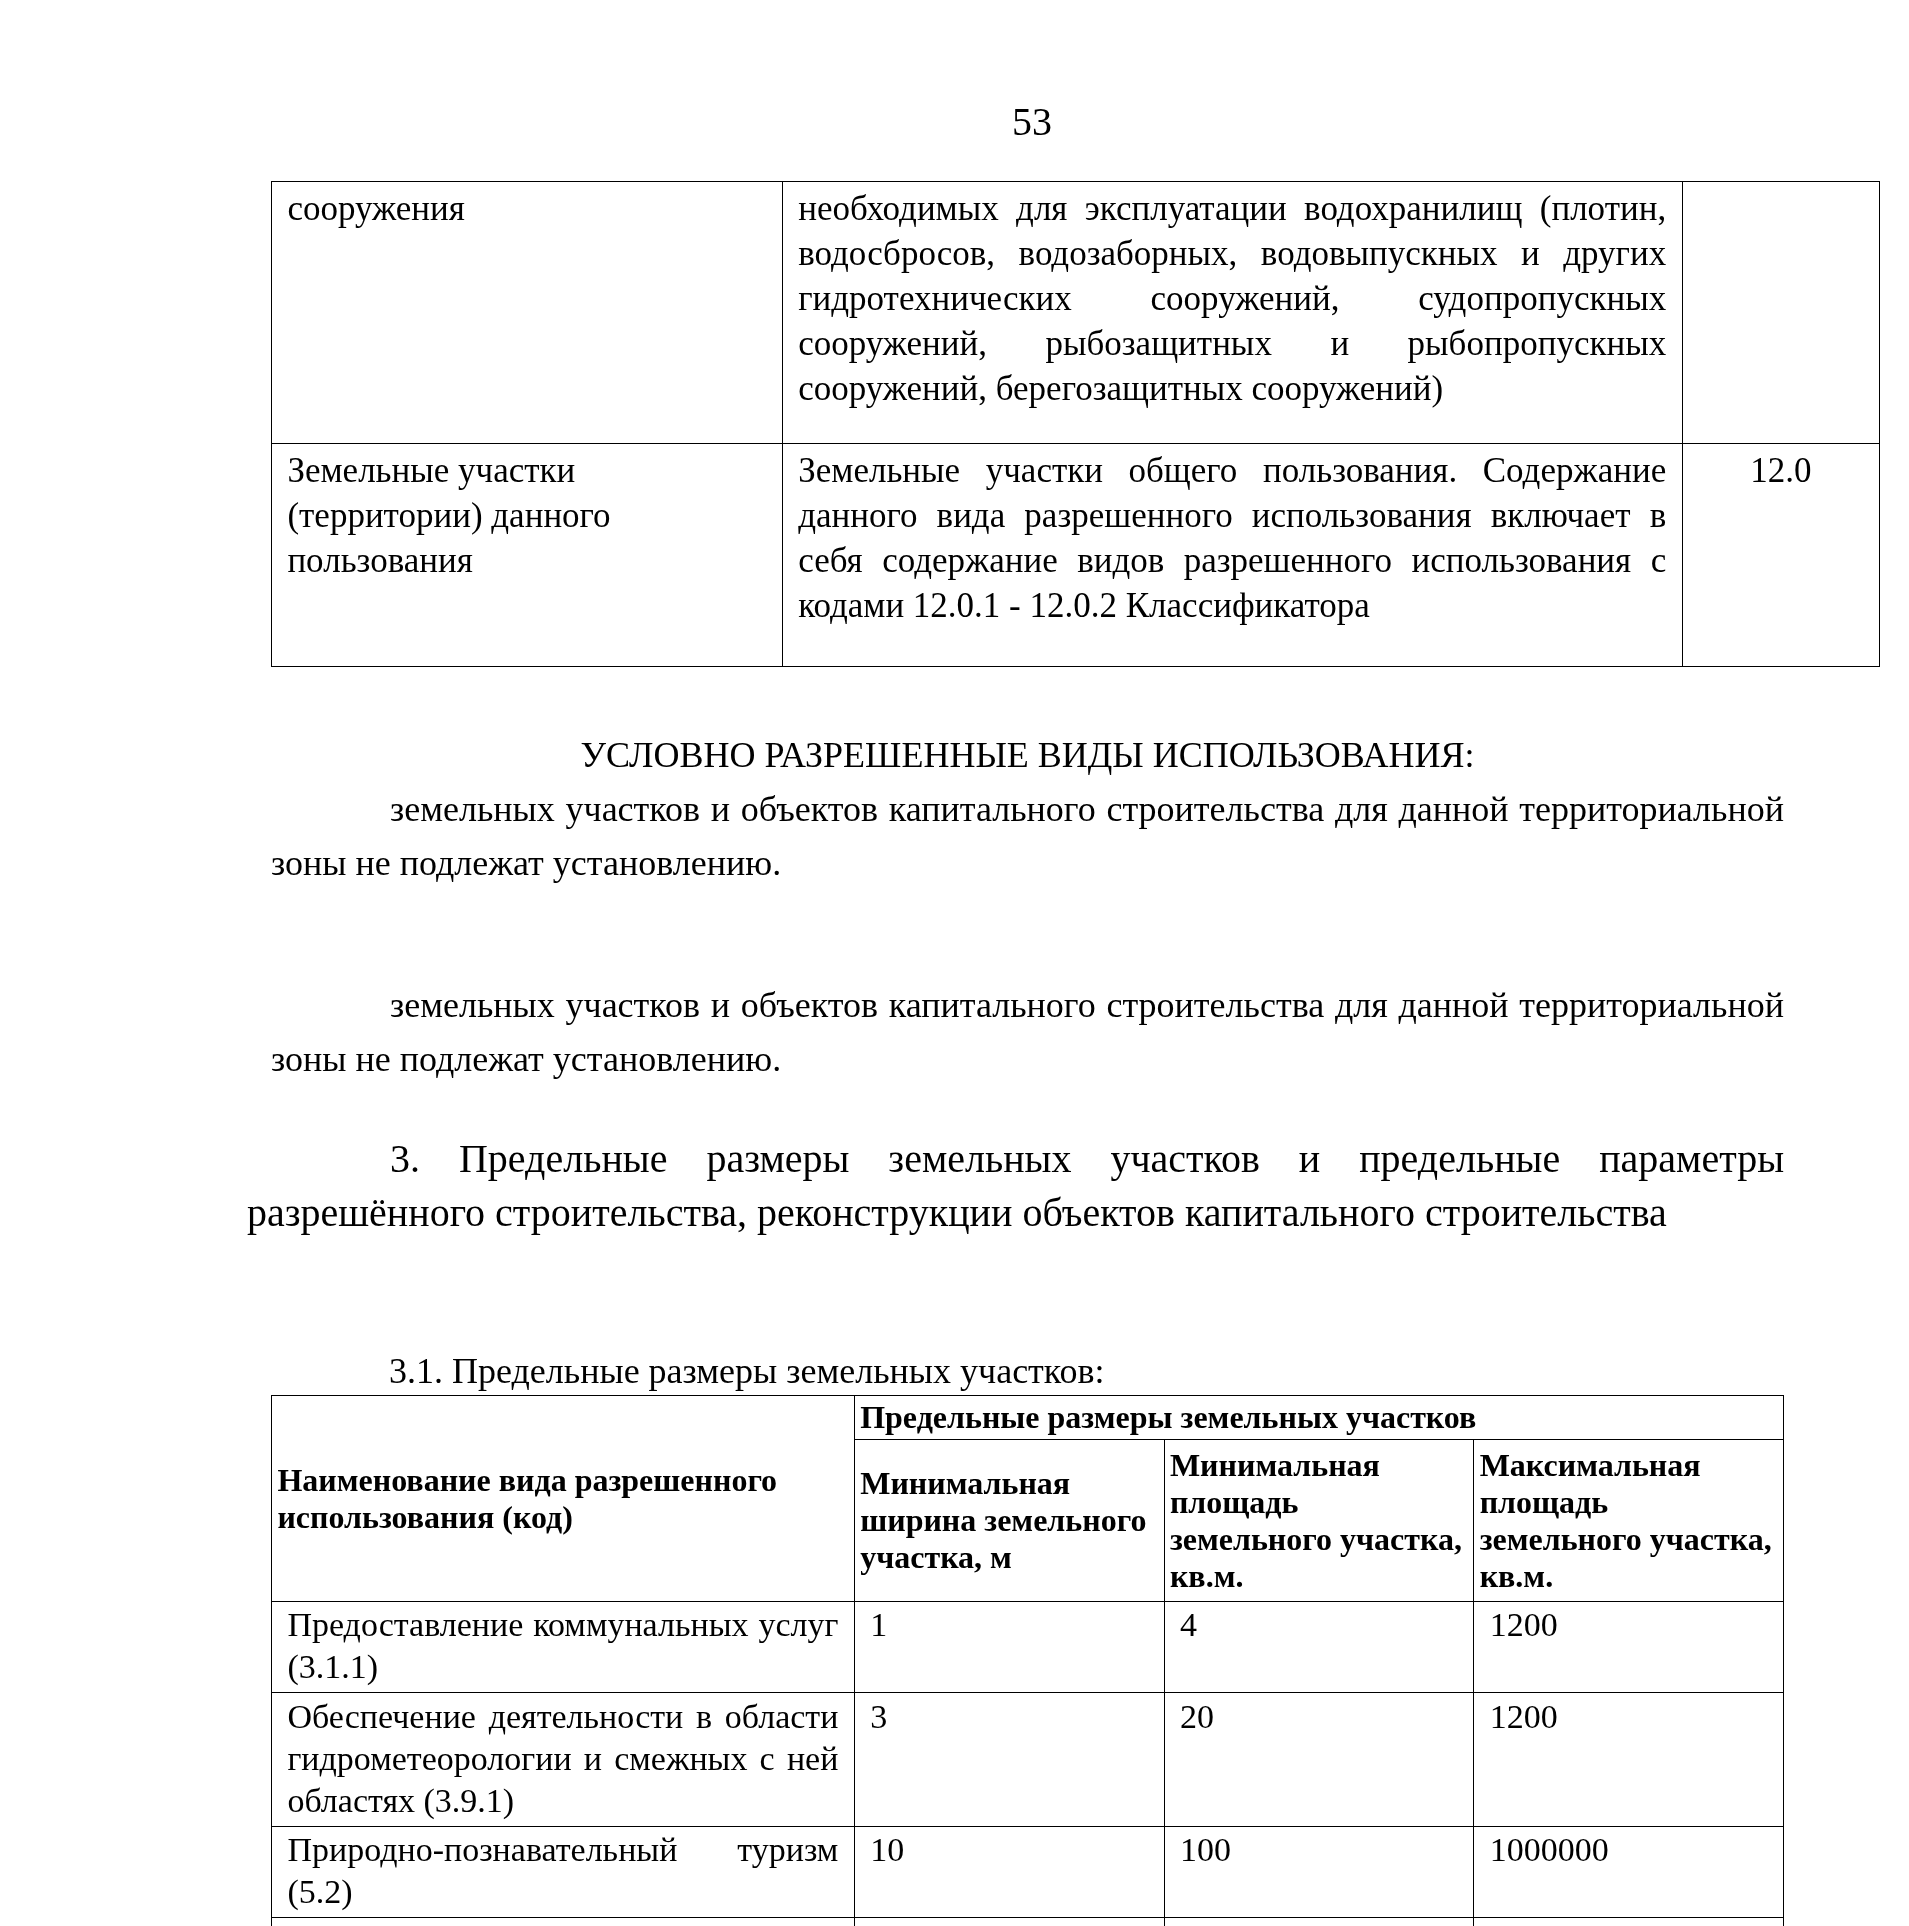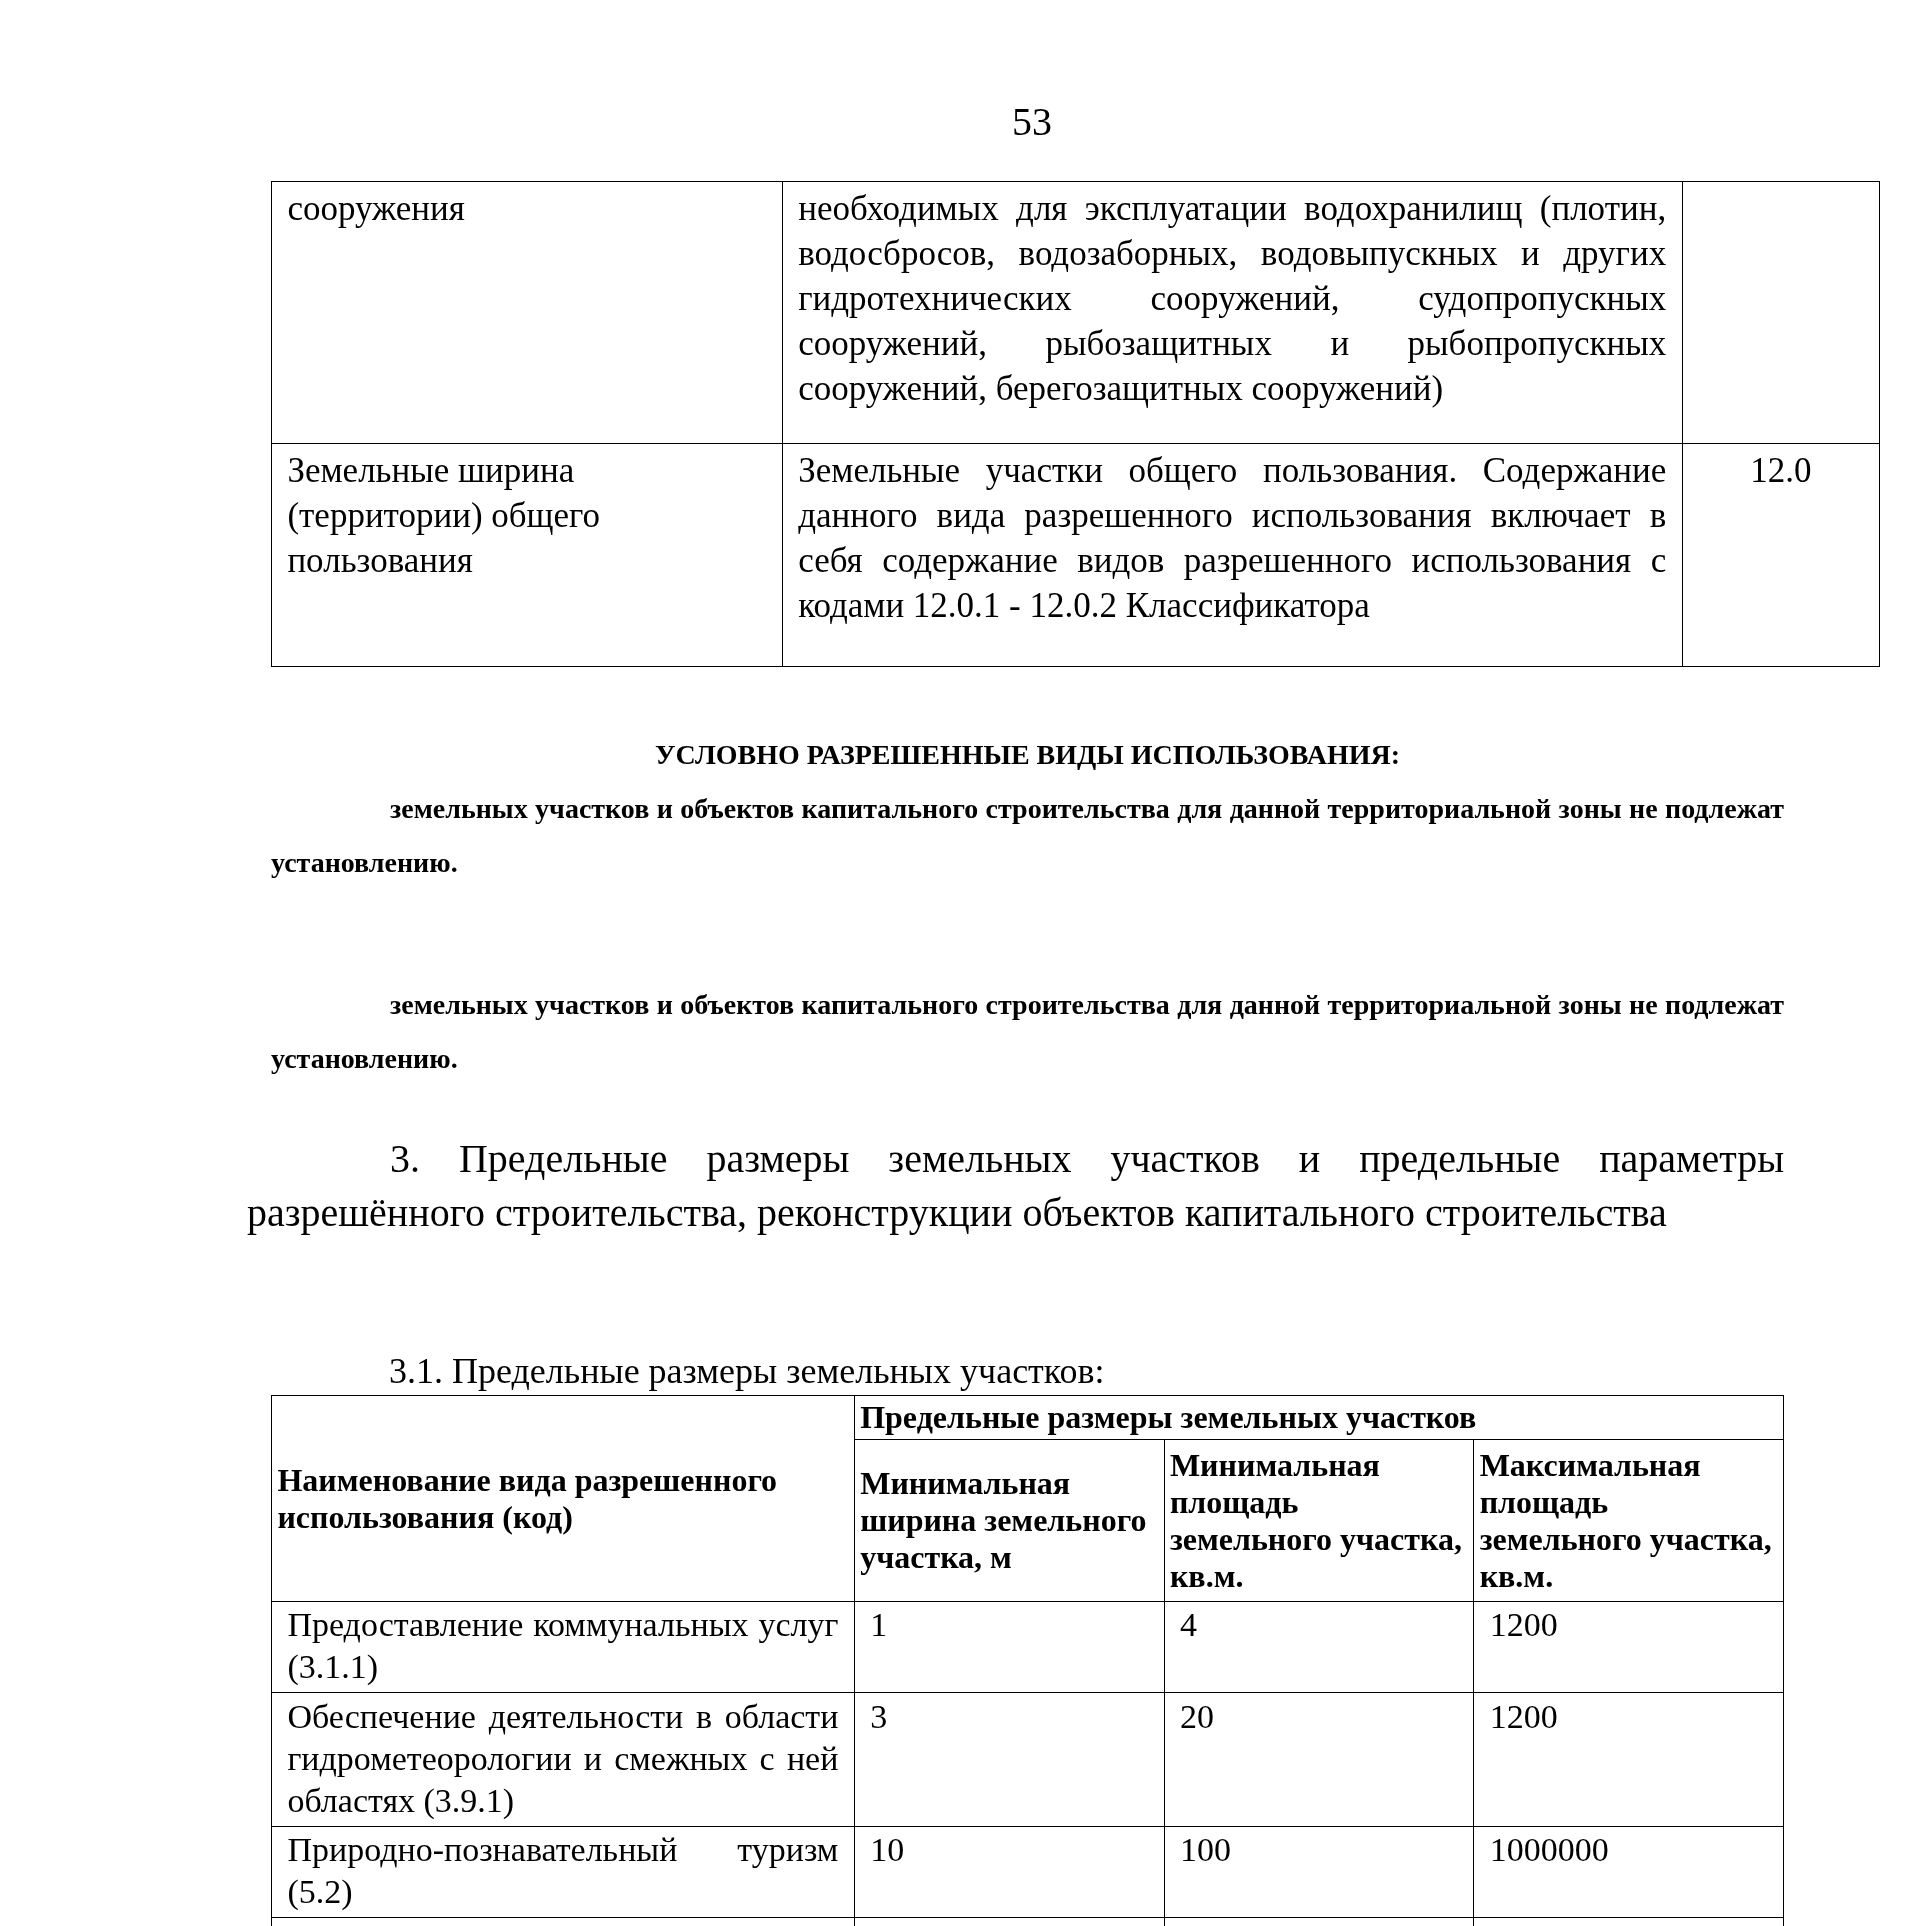--- a/index.html
+++ b/index.html
@@ -7,21 +7,21 @@
          font-family: "Liberation Serif", "DejaVu Serif", serif; color: #000; }
   .page-num { position: absolute; top: 102px; left: 0; width: 100%; text-align: center;
               font-size: 40px; line-height: 1; margin-left: 77px; }
   table { border-collapse: collapse; position: absolute; table-layout: fixed; }
   td, th { border: 1.9px solid #000; vertical-align: top; padding: 3.9px 15.4px 0 15.4px;
            font-size: 35px; line-height: 45px; font-weight: normal; }
   .t1 { left: 271px; top: 181px; width: 1513px; }
   .t1 .c1 { width: 479px; }
   .t1 .c2 { width: 868px; text-align: justify; text-align-last: left; }
   .t1 .c3 { width: 166px; text-align: center; }
-  .heading { position: absolute; left: 271px; width: 1513px; font-size: 28px; line-height: 54px; font-weight: bold; }
+  .heading { position: absolute; left: 271px; width: 1513px; font-size: 36px; line-height: 54px; }
   .heading .caps { text-align: center; }
   .heading .para { text-indent: 119px; text-align: justify; }
   .h1 { top: 728px; }
   .h2 { top: 978px; }
   .sec3 { position: absolute; left: 247px; width: 1537px; top: 1132px; font-size: 40px; line-height: 54px;
           text-align: justify; text-indent: 143px; }
   .sec31 { position: absolute; left: 389px; top: 1344px; font-size: 36px; line-height: 54px; }
   .t2 { left: 271px; top: 1395px; width: 1513px; }
   .t2 th { font-weight: bold; text-align: left; font-size: 32px; line-height: 37px; padding: 3.1px 5.4px; vertical-align: middle; }
   .t2 td { font-size: 34px; line-height: 42px; padding: 2.3px 15.4px 3.9px 15.4px; }
@@ -37,21 +37,21 @@
 <div class="page-num">53</div>
 
 <table class="t1">
   <tbody>
     <tr style="height:262px;">
       <td class="c1">сооружения</td>
       <td class="c2">необходимых для эксплуатации водохранилищ (плотин, водосбросов, водозаборных, водовыпускных и других гидротехнических сооружений, судопропускных сооружений, рыбозащитных и рыбопропускных сооружений, берегозащитных сооружений)</td>
       <td class="c3"></td>
     </tr>
     <tr style="height:223px;">
-      <td class="c1" style="text-align:left;">Земельные ширина (территории) общего пользования</td>
+      <td class="c1" style="text-align:left;">Земельные участки (территории) данного пользования</td>
       <td class="c2">Земельные участки общего пользования. Содержание данного вида разрешенного использования включает в себя содержание видов разрешенного использования с кодами 12.0.1 - 12.0.2 Классификатора</td>
       <td class="c3">12.0</td>
     </tr>
   </tbody>
 </table>
 
 <div class="heading h1">
   <div class="caps">УСЛОВНО РАЗРЕШЕННЫЕ ВИДЫ ИСПОЛЬЗОВАНИЯ:</div>
   <div class="para">земельных участков и объектов капитального строительства для данной территориальной зоны не подлежат установлению.</div>
 </div>

